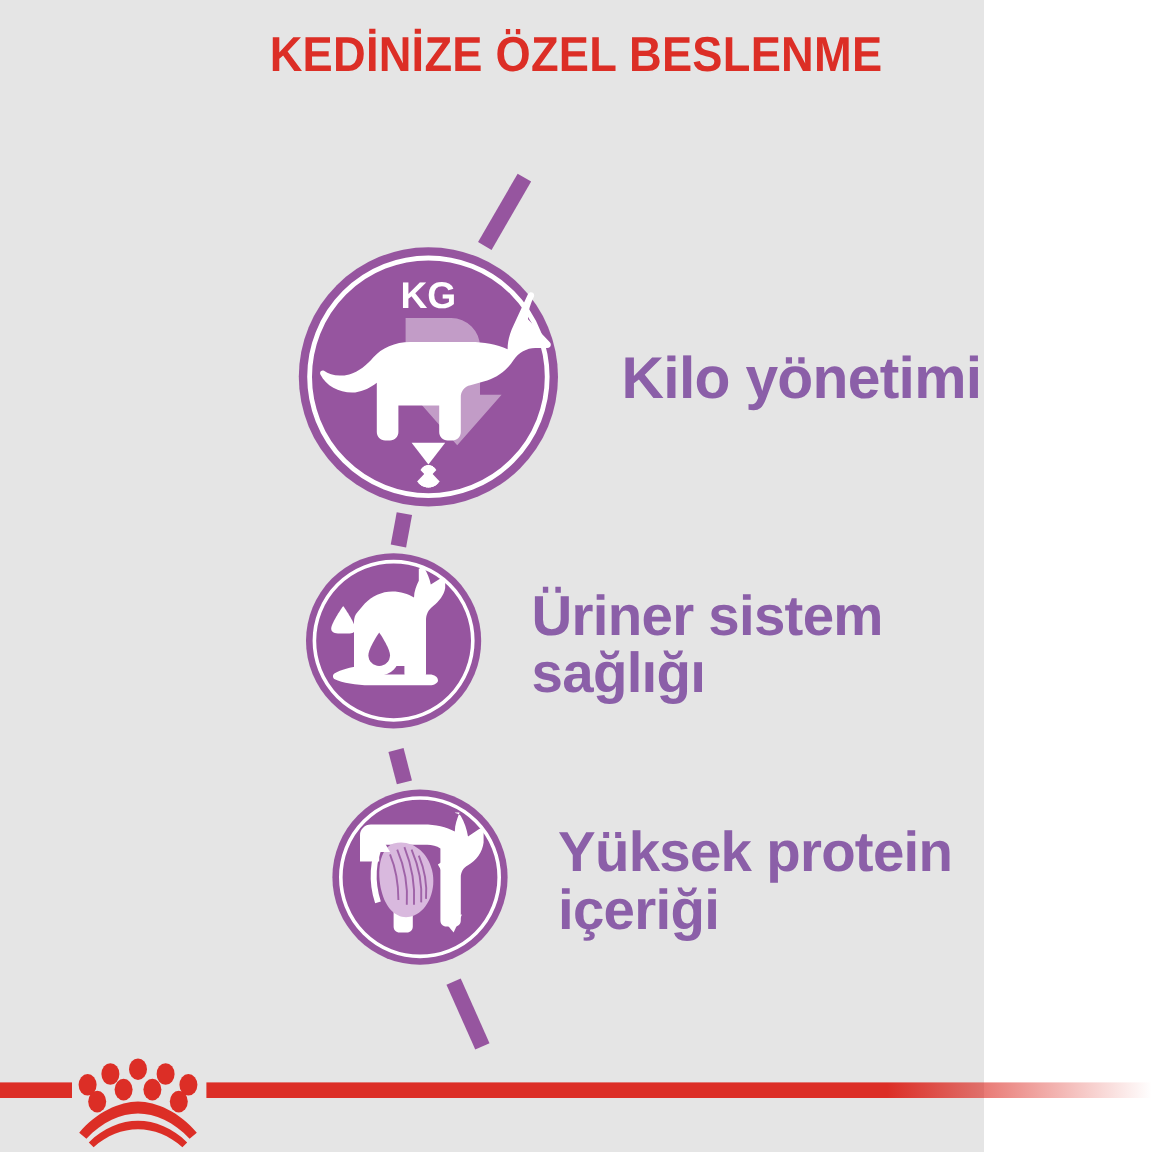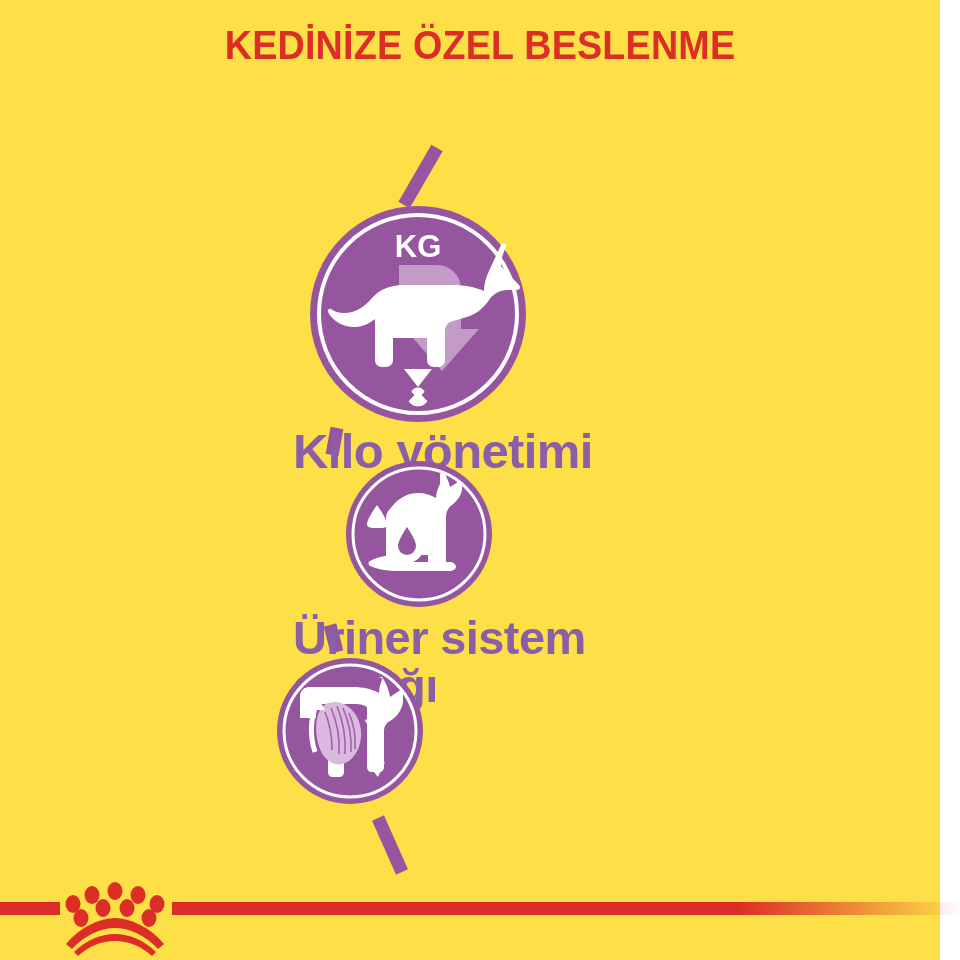--- a/index.html
+++ b/index.html
@@ -7,23 +7,23 @@
   html, body {
     width: 960px;
     height: 960px;
     background: #ffffff;
     font-family: "Liberation Sans", sans-serif;
     overflow: hidden;
   }
 
   #page {
     position: relative;
-    width: 940px;
+    width: 820px;
     height: 960px;
-    background: #fde047;
+    background: #e5e5e5;
   }
 
   
   .header-title {
     position: absolute;
     top: 22px;
     left: 0;
     width: 960px;
     text-align: center;
     color: #DC2E26;
@@ -33,21 +33,20 @@
     transform: scaleX(0.92);
     transform-origin: center top;
     white-space: nowrap;
   }
 
   
   .benefit-row {
     position: absolute;
     display: flex;
     align-items: center;
-    flex-direction: column;
   }
 
   .benefit-icon {
     position: relative;
     flex: 0 0 auto;
   }
 
   .benefit-label {
     color: #8B5FA8;
     font-size: 47px;
@@ -218,20 +217,22 @@
 
         <g fill="none" stroke="#ffffff" stroke-width="5" stroke-linecap="butt">
           <path d="M40 97 c-6 -18 -4 -36 2 -48"></path>
           <path d="M92 64 c10 16 13 34 10 48"></path>
         </g>
         <path d="M42 41 l8 14 l-16 0 z" fill="#ffffff"></path>
         <path d="M103 122 l-10 -12 l17 -3 z" fill="#ffffff"></path>
       </svg>
     </div>
 
+    <div class="benefit-label">Yüksek protein
+içeriği</div>
   </div>
 
   <div id="footer">
     <svg width="960" height="100" viewBox="0 0 960 100">
       <defs>
         <linearGradient id="fadeRight" x1="0" y1="0" x2="1" y2="0">
           <stop offset="0%" stop-color="#DC2E26" stop-opacity="1"></stop>
           <stop offset="72%" stop-color="#DC2E26" stop-opacity="1"></stop>
           <stop offset="100%" stop-color="#DC2E26" stop-opacity="0"></stop>
         </linearGradient>

